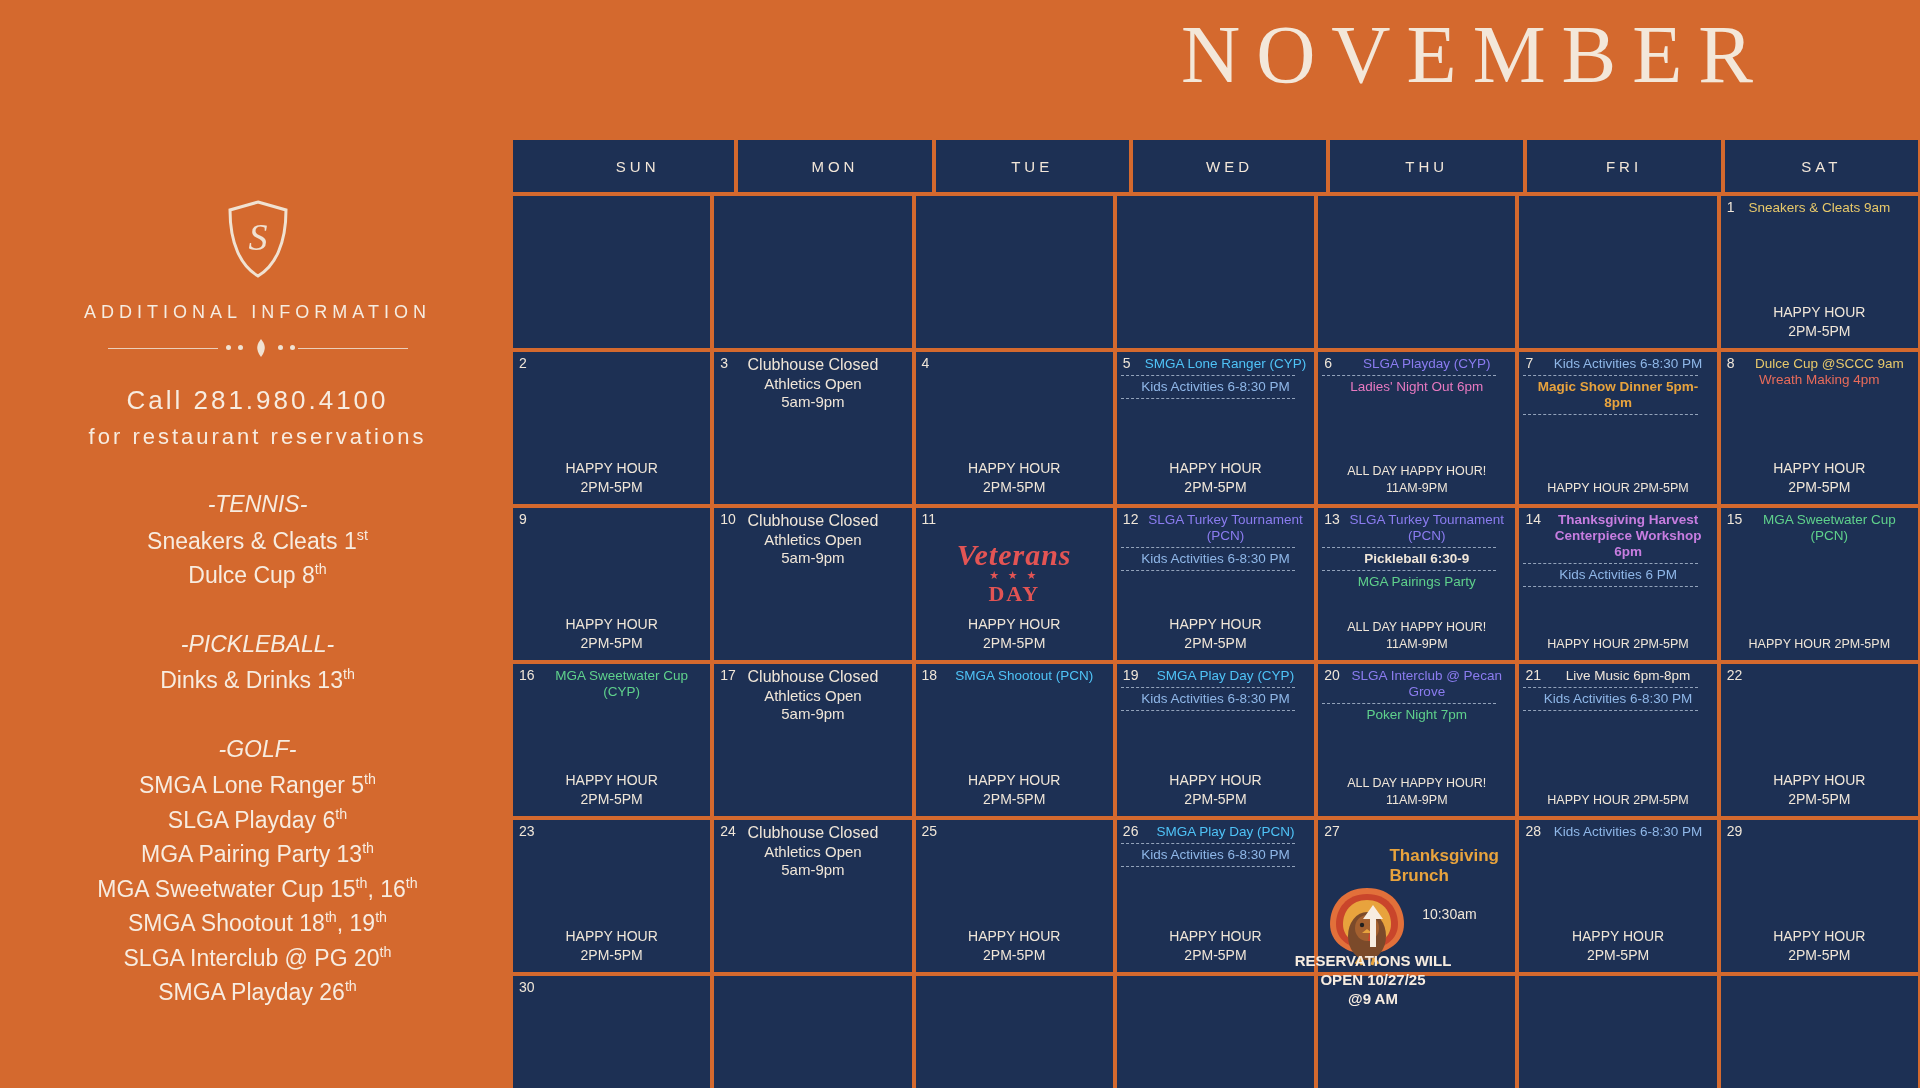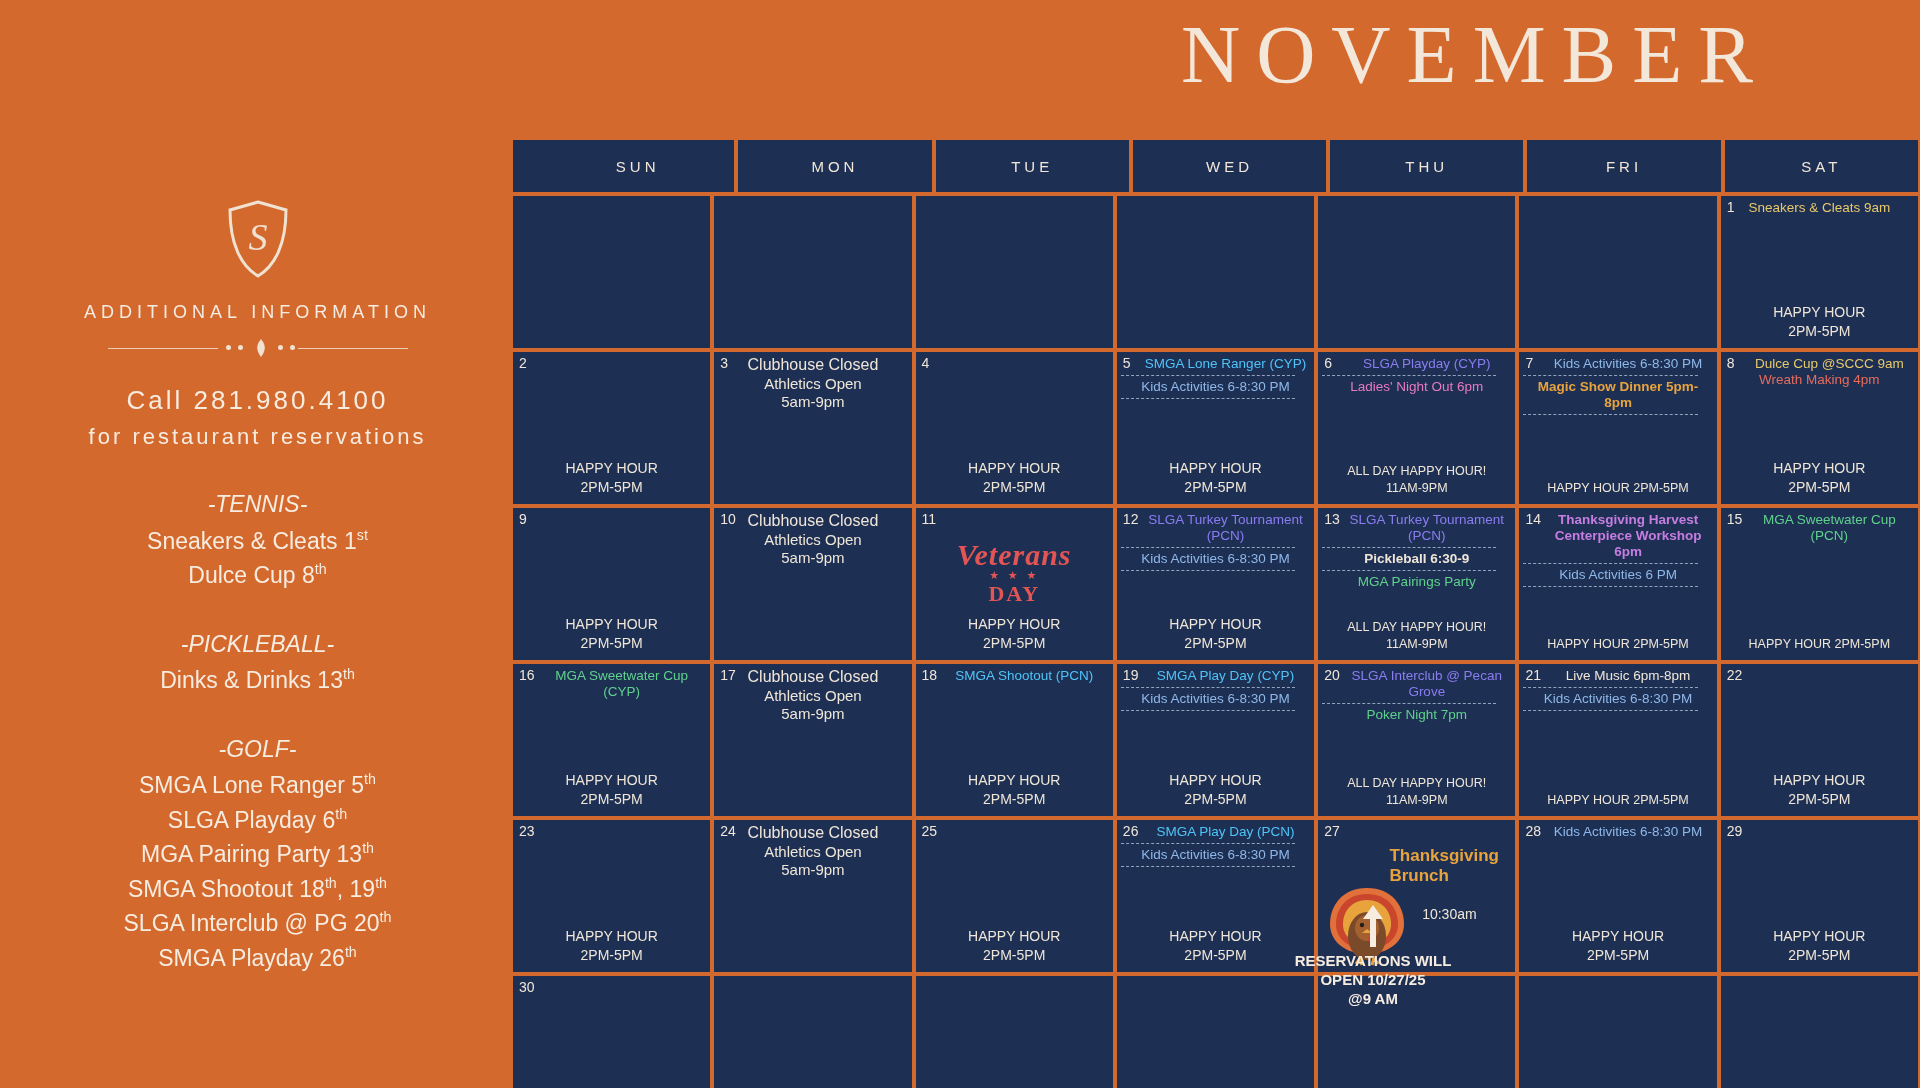--- a/index.html
+++ b/index.html
@@ -291,20 +291,21 @@
         </div>
         <div class="section">
           <div class="hdr">-PICKLEBALL-</div>
           <div class="item">Dinks &amp; Drinks 13<sup>th</sup></div>
         </div>
         <div class="section">
           <div class="hdr">-GOLF-</div>
           <div class="item">SMGA Lone Ranger 5<sup>th</sup></div>
           <div class="item">SLGA Playday 6<sup>th</sup></div>
           <div class="item">MGA Pairing Party 13<sup>th</sup></div>
+          <div class="item">MGA Sweetwater Cup 15<sup>th</sup>, 16<sup>th</sup></div>
           <div class="item">SMGA Shootout 18<sup>th</sup>, 19<sup>th</sup></div>
           <div class="item">SLGA Interclub @ PG 20<sup>th</sup></div>
           <div class="item">SMGA Playday 26<sup>th</sup></div>
         </div>
       </div>
   </div>
 
   <div class="title">NOVEMBER</div>
 
   <div class="cal">

